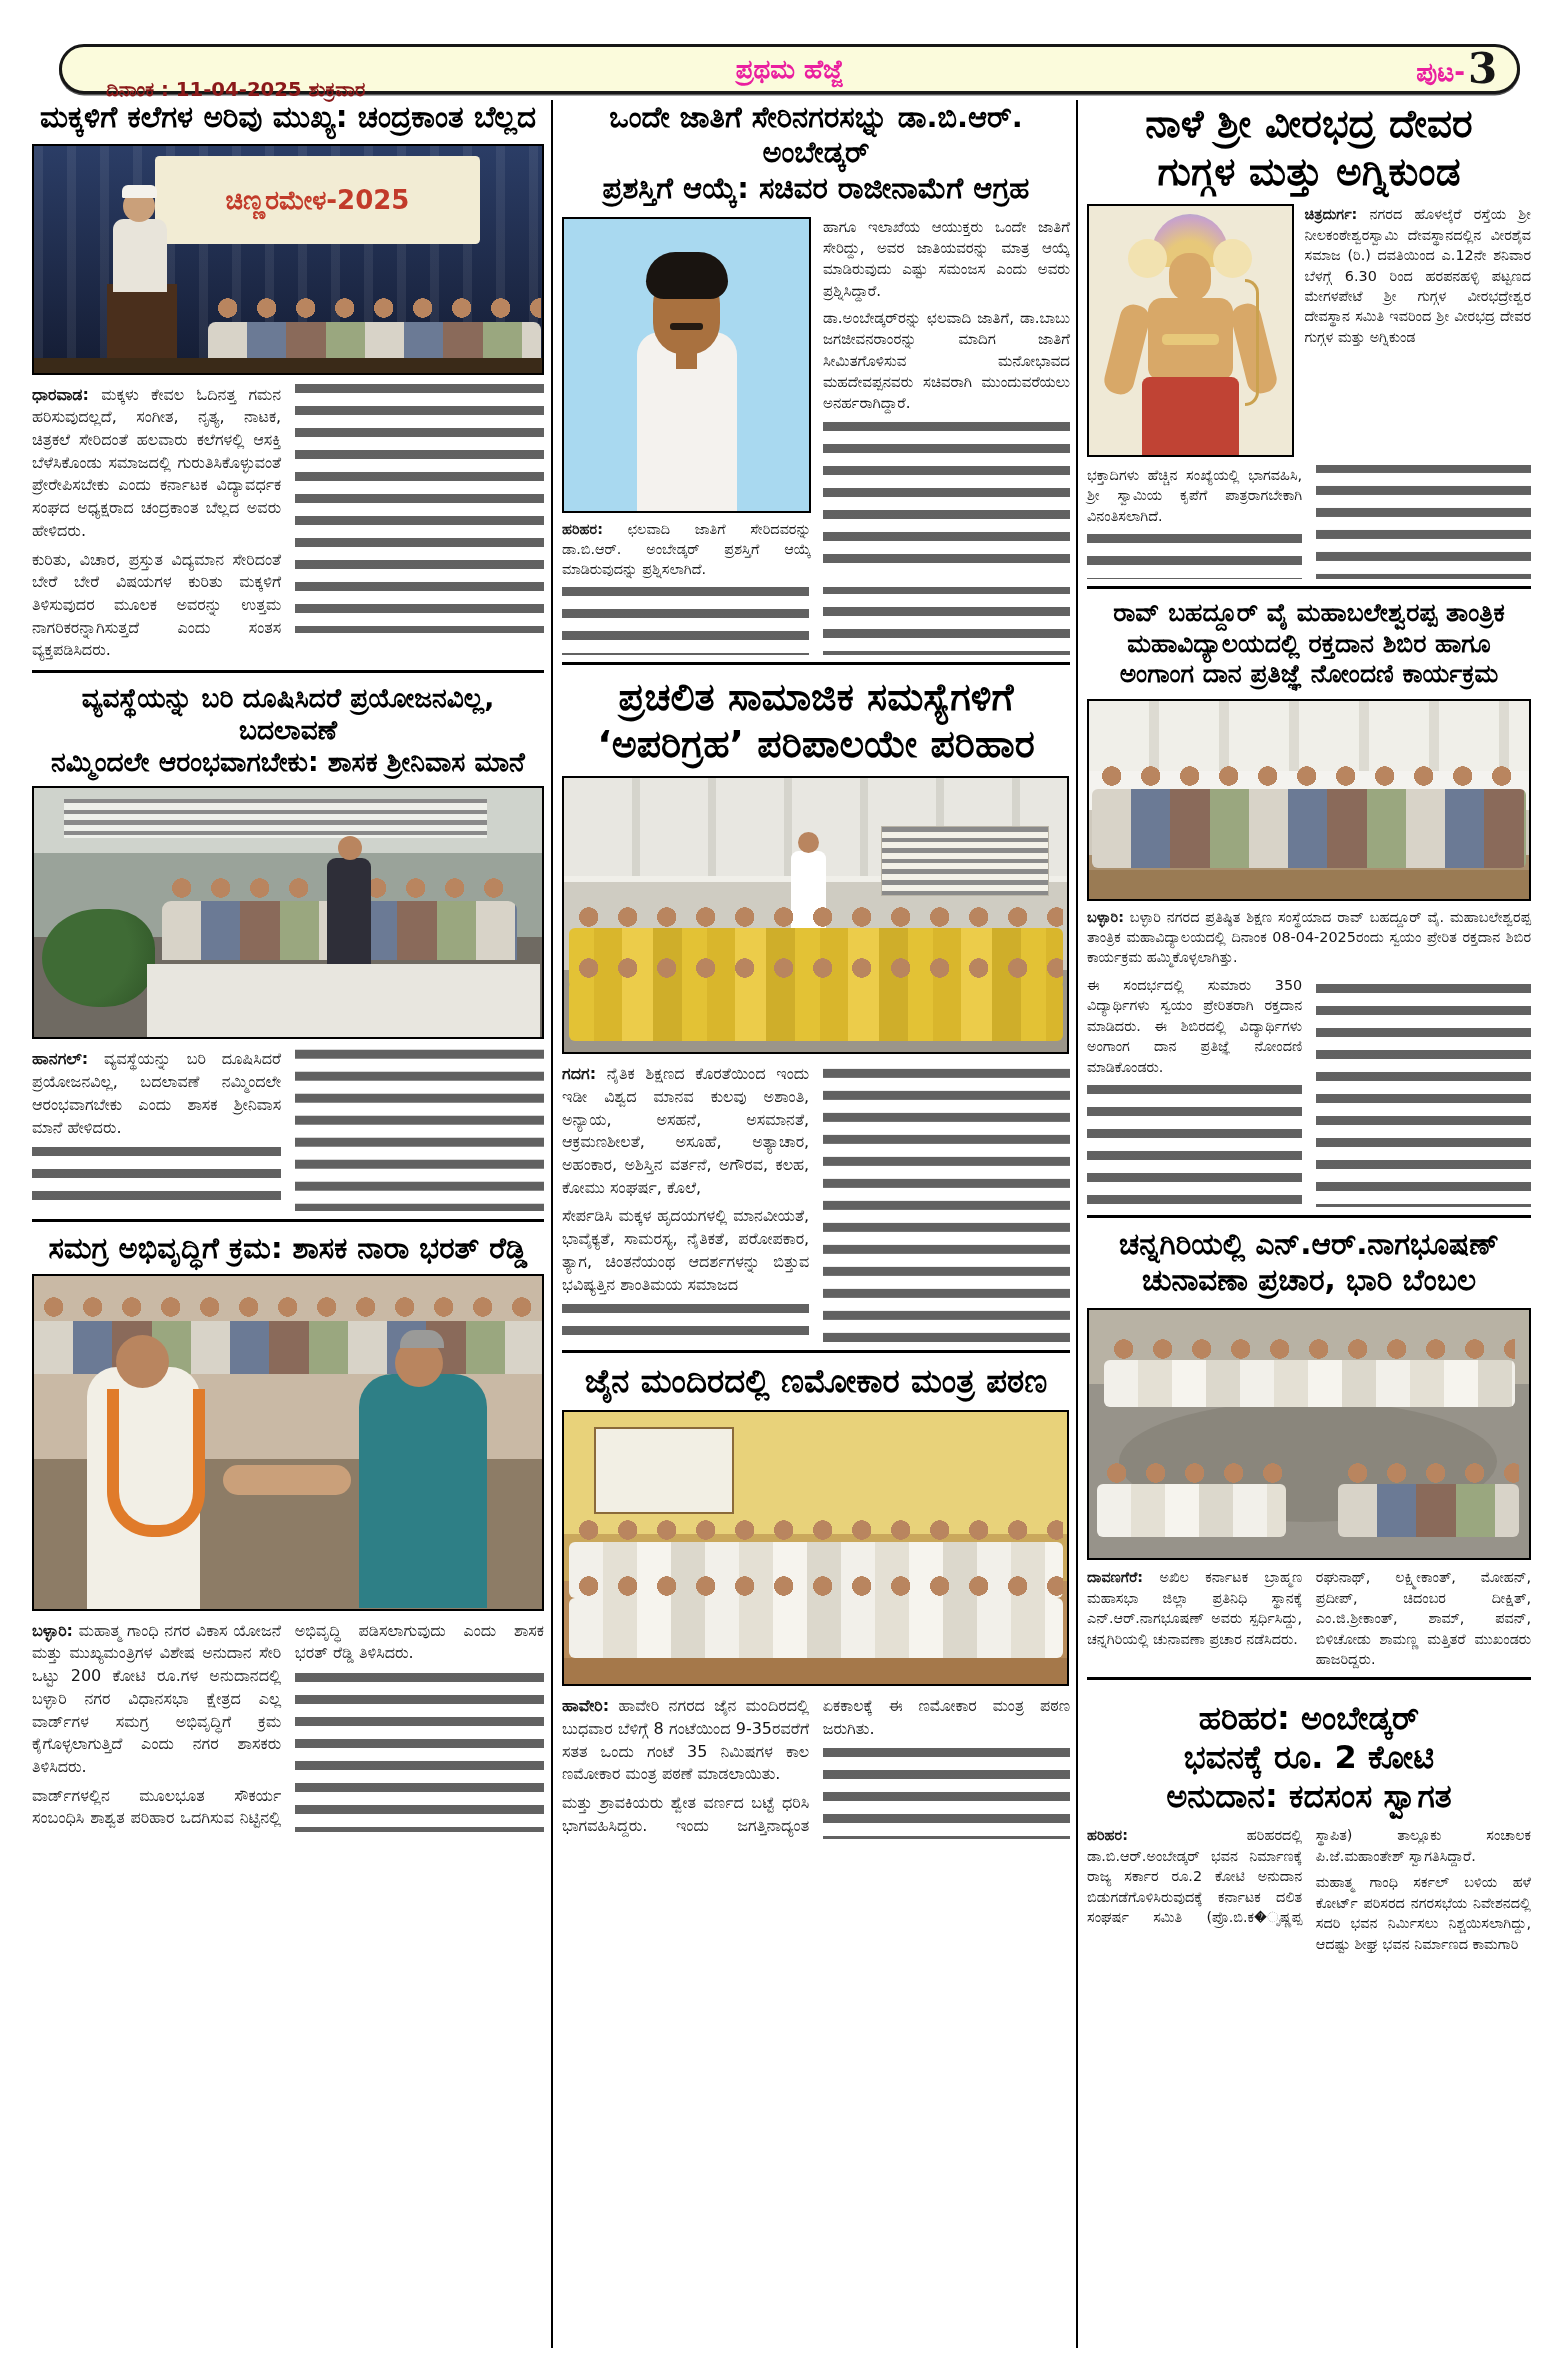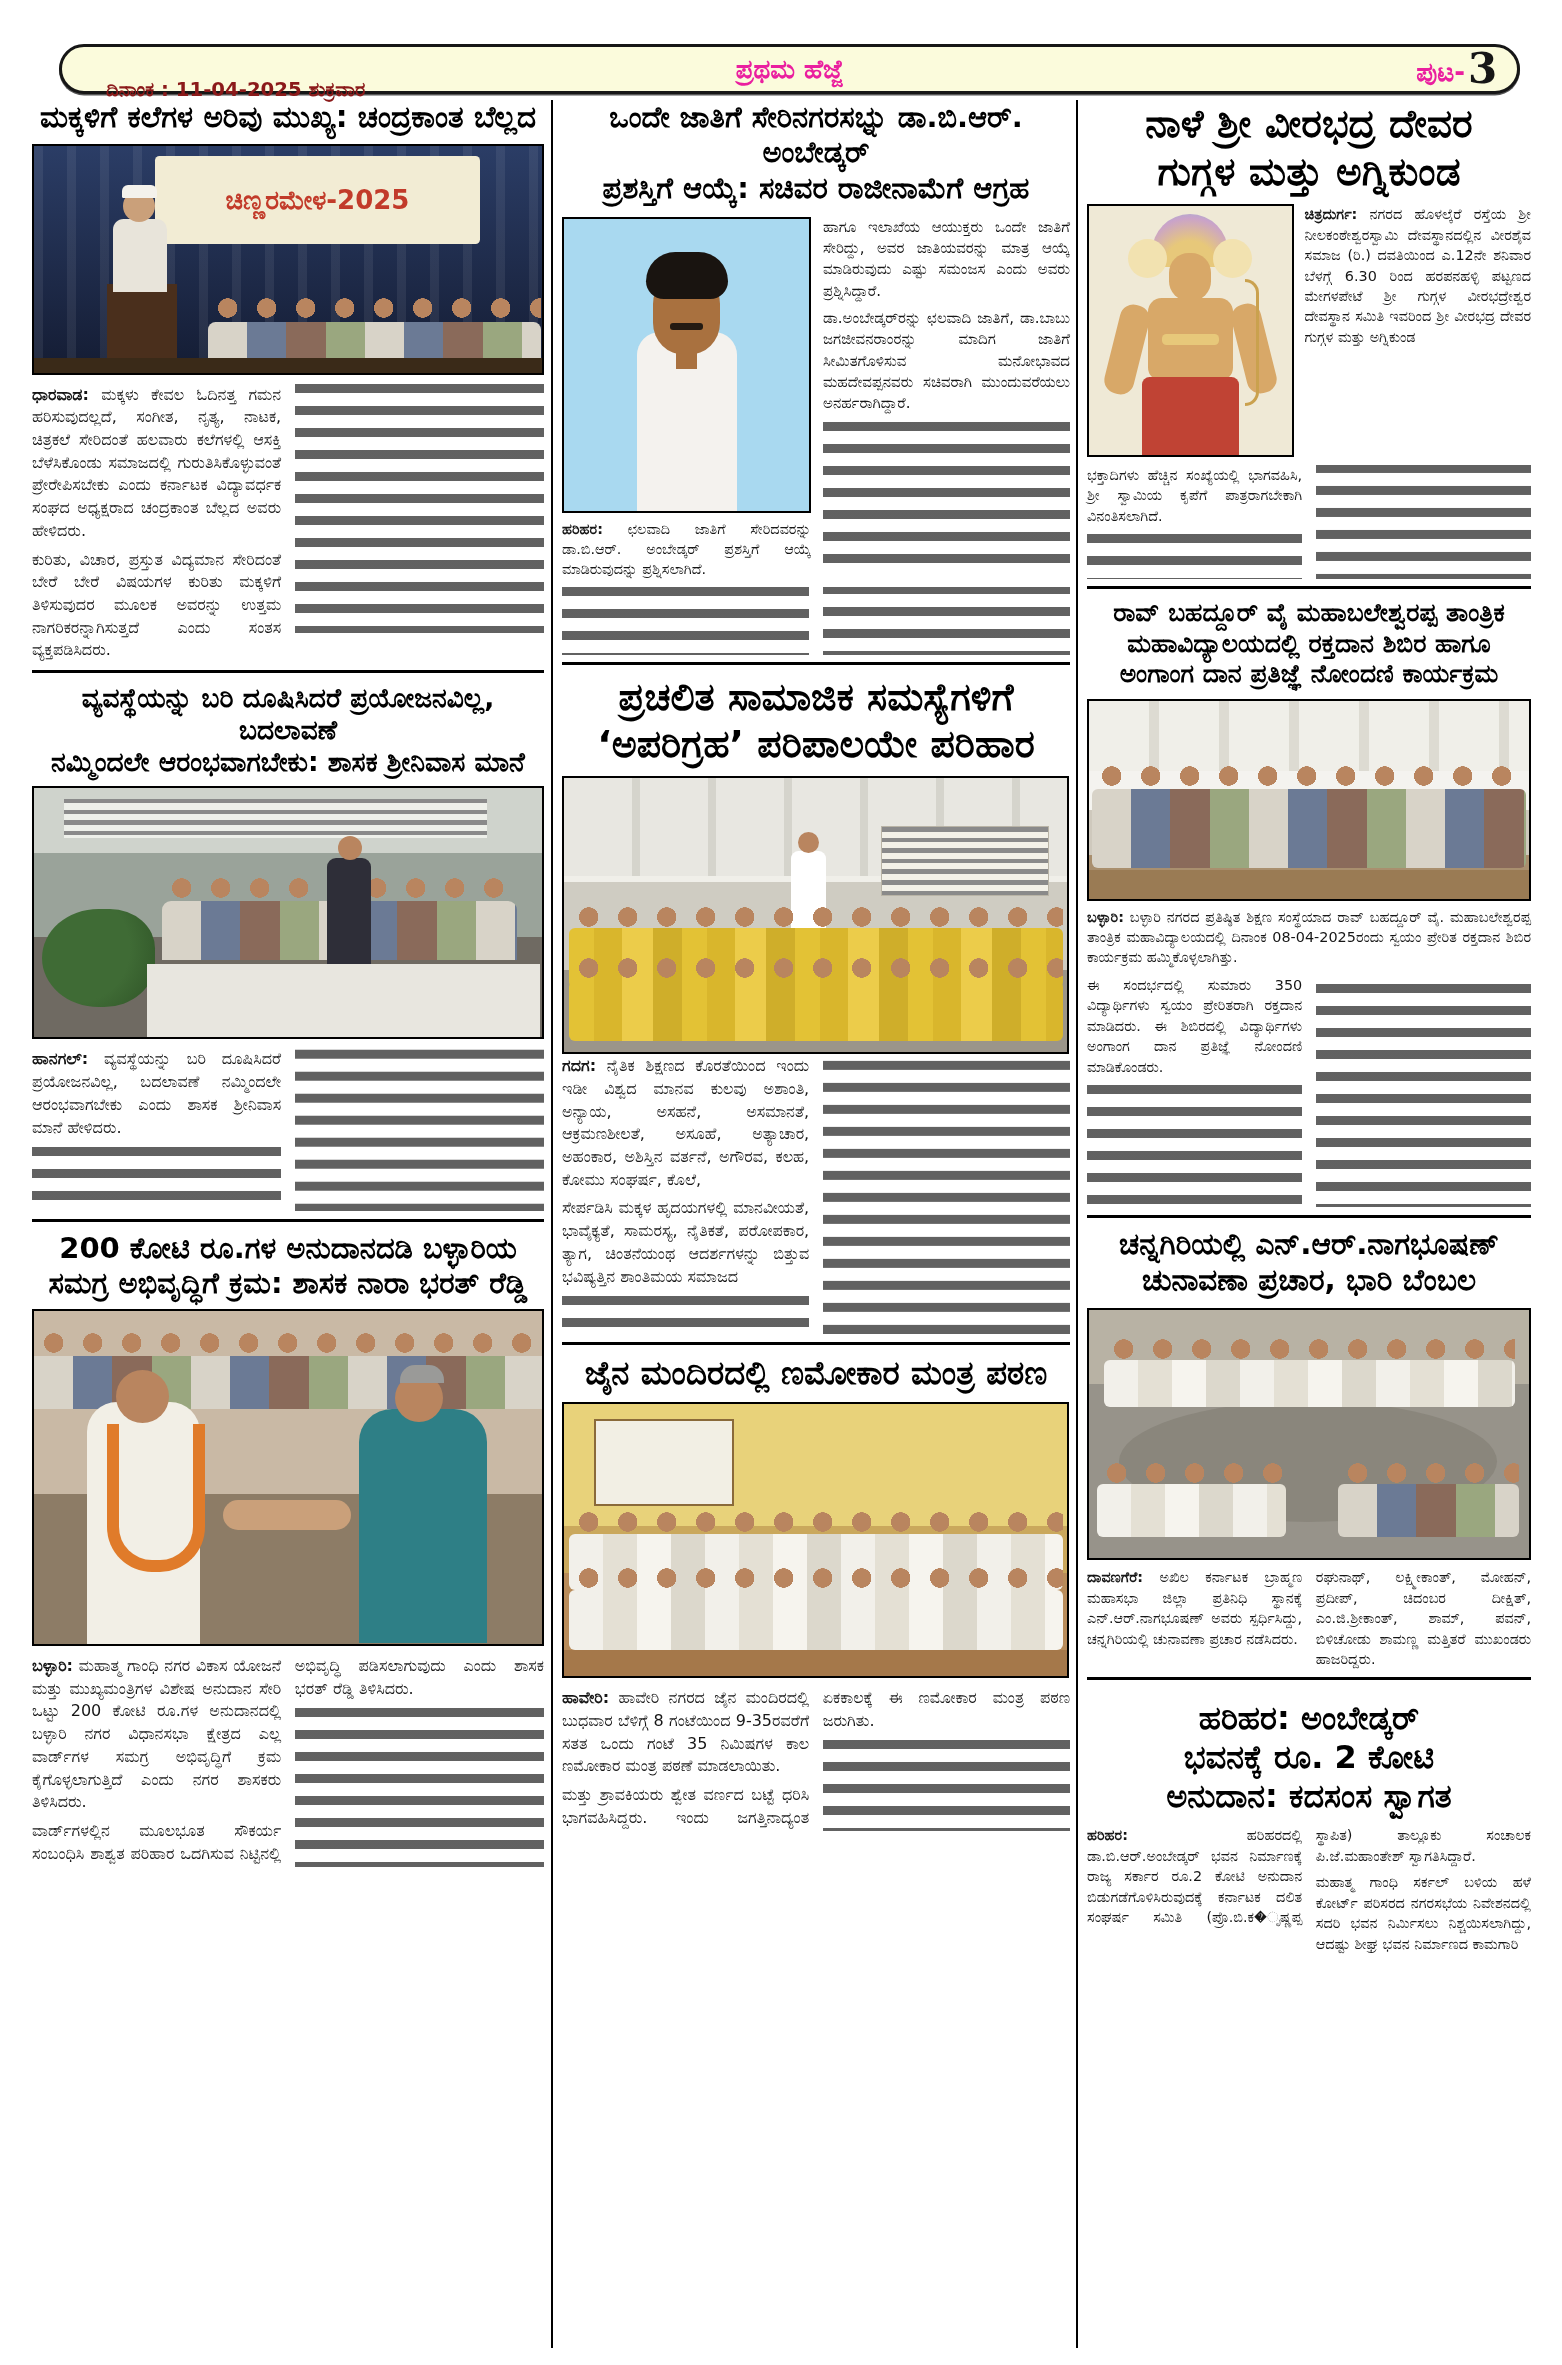--- a/index.html
+++ b/index.html
@@ -107,21 +107,20 @@
       <div class="body2" style="margin-top:9px;">
         <p><span class="dl">ಹಾನಗಲ್:</span>
            <span>ವ್ಯವಸ್ಥೆಯನ್ನು ಬರಿ ದೂಷಿಸಿದರೆ ಪ್ರಯೋಜನವಿಲ್ಲ, ಬದಲಾವಣೆ ನಮ್ಮಿಂದಲೇ ಆರಂಭವಾಗಬೇಕು ಎಂದು ಶಾಸಕ ಶ್ರೀನಿವಾಸ ಮಾನೆ ಹೇಳಿದರು.</span></p>
         <div class="greek" style="height:227px;"></div>
       </div>
     </div>
     <hr class="rule">
 
     <div>
       <div class="hl" style="font-size:29px;">
-        <div>200 ಕೋಟಿ ರೂ.ಗಳ ಅನುದಾನದಡಿ ಬಳ್ಳಾರಿಯ</div>
         <div>ಸಮಗ್ರ ಅಭಿವೃದ್ಧಿಗೆ ಕ್ರಮ: ಶಾಸಕ ನಾರಾ ಭರತ್ ರೆಡ್ಡಿ</div>
       </div>
       <div class="ph" style="width:508px;height:333px;margin-top:7.6px;background:linear-gradient(#c9b9a5 0 55%,#8d7c66 55% 100%);">
         <div class="sh heads" style="left:0;top:19.7px;width:508px;height:27px;"></div>
         <div class="sh shirts4" style="left:0;top:45px;width:508px;height:53px;"></div>
         <div class="sh" style="left:53px;top:91px;width:113px;height:242px;background:#f2efe6;border-radius:30px 30px 0 0;"></div>
         <div class="sh" style="left:82px;top:59px;width:53px;height:53px;background:#b9855f;border-radius:50%;"></div>
         <div class="sh" style="left:73px;top:113px;width:74px;height:136px;border:12px solid #e07b2a;border-top:0;border-radius:0 0 45px 45px;background:transparent;"></div>
         <div class="sh" style="left:325px;top:98px;width:128px;height:234px;background:#2e7f86;border-radius:33px 33px 0 0;"></div>
         <div class="sh" style="left:361px;top:63px;width:48px;height:48px;background:#b9855f;border-radius:50%;"></div>
@@ -178,21 +177,21 @@
       <div class="ph" style="width:503px;height:274px;margin-top:9px;background:linear-gradient(#f0efe9 0 38%,#cfccc2 38% 70%,#9b958a 70% 100%);">
         <div class="sh" style="left:0;top:0;width:100%;height:98px;background:repeating-linear-gradient(90deg,#e8e7e1 0 68px,#d5d4cc 68px 76px);"></div>
         <div class="sh gl" style="left:317px;top:48px;width:166px;height:68px;background-color:#f3f1e8;border:1.5px solid #b9b4a6;"></div>
         <div class="sh" style="left:227px;top:73px;width:35px;height:91px;background:#ffffff;border-radius:7.6px 7.6px 0 0;"></div>
         <div class="sh" style="left:234px;top:54px;width:21px;height:21px;background:#b9855f;border-radius:50%;"></div>
         <div class="sh heads" style="left:4.5px;top:127px;width:494px;height:26px;"></div>
         <div class="sh shirts-yellow" style="left:4.5px;top:150px;width:494px;height:60px;border-radius:6px;"></div>
         <div class="sh heads" style="left:4.5px;top:178px;width:494px;height:26px;"></div>
         <div class="sh shirts-yellow" style="left:4.5px;top:203px;width:494px;height:60px;border-radius:6px;"></div>
       </div>
-      <div class="body2" style="margin-top:1px;">
+      <div class="body2" style="margin-top:9px;">
         <p><span class="dl">ಗದಗ:</span>
            <span>ನೈತಿಕ ಶಿಕ್ಷಣದ ಕೊರತೆಯಿಂದ ಇಂದು ಇಡೀ ವಿಶ್ವದ ಮಾನವ ಕುಲವು ಅಶಾಂತಿ, ಅನ್ಯಾಯ, ಅಸಹನೆ, ಅಸಮಾನತೆ, ಆಕ್ರಮಣಶೀಲತೆ, ಅಸೂಹೆ, ಅತ್ಯಾಚಾರ, ಅಹಂಕಾರ, ಅಶಿಸ್ತಿನ ವರ್ತನೆ, ಅಗೌರವ, ಕಲಹ, ಕೋಮು ಸಂಘರ್ಷ, ಕೊಲೆ,</span></p>
         <p><span>ಸೇರ್ಪಡಿಸಿ ಮಕ್ಕಳ ಹೃದಯಗಳಲ್ಲಿ ಮಾನವೀಯತೆ, ಭಾವೈಕ್ಯತೆ, ಸಾಮರಸ್ಯ, ನೈತಿಕತೆ, ಪರೋಪಕಾರ, ತ್ಯಾಗ, ಚಿಂತನೆಯಂಥ ಆದರ್ಶಗಳನ್ನು ಬಿತ್ತುವ ಭವಿಷ್ಯತ್ತಿನ ಶಾಂತಿಮಯ ಸಮಾಜದ</span></p>
         <div class="greek" style="height:317px;"></div>
       </div>
     </div>
     <hr class="rule">
 
     <div>
       <div class="hl" style="font-size:32.5px;">ಜೈನ ಮಂದಿರದಲ್ಲಿ ಣಮೋಕಾರ ಮಂತ್ರ ಪಠಣ</div>

